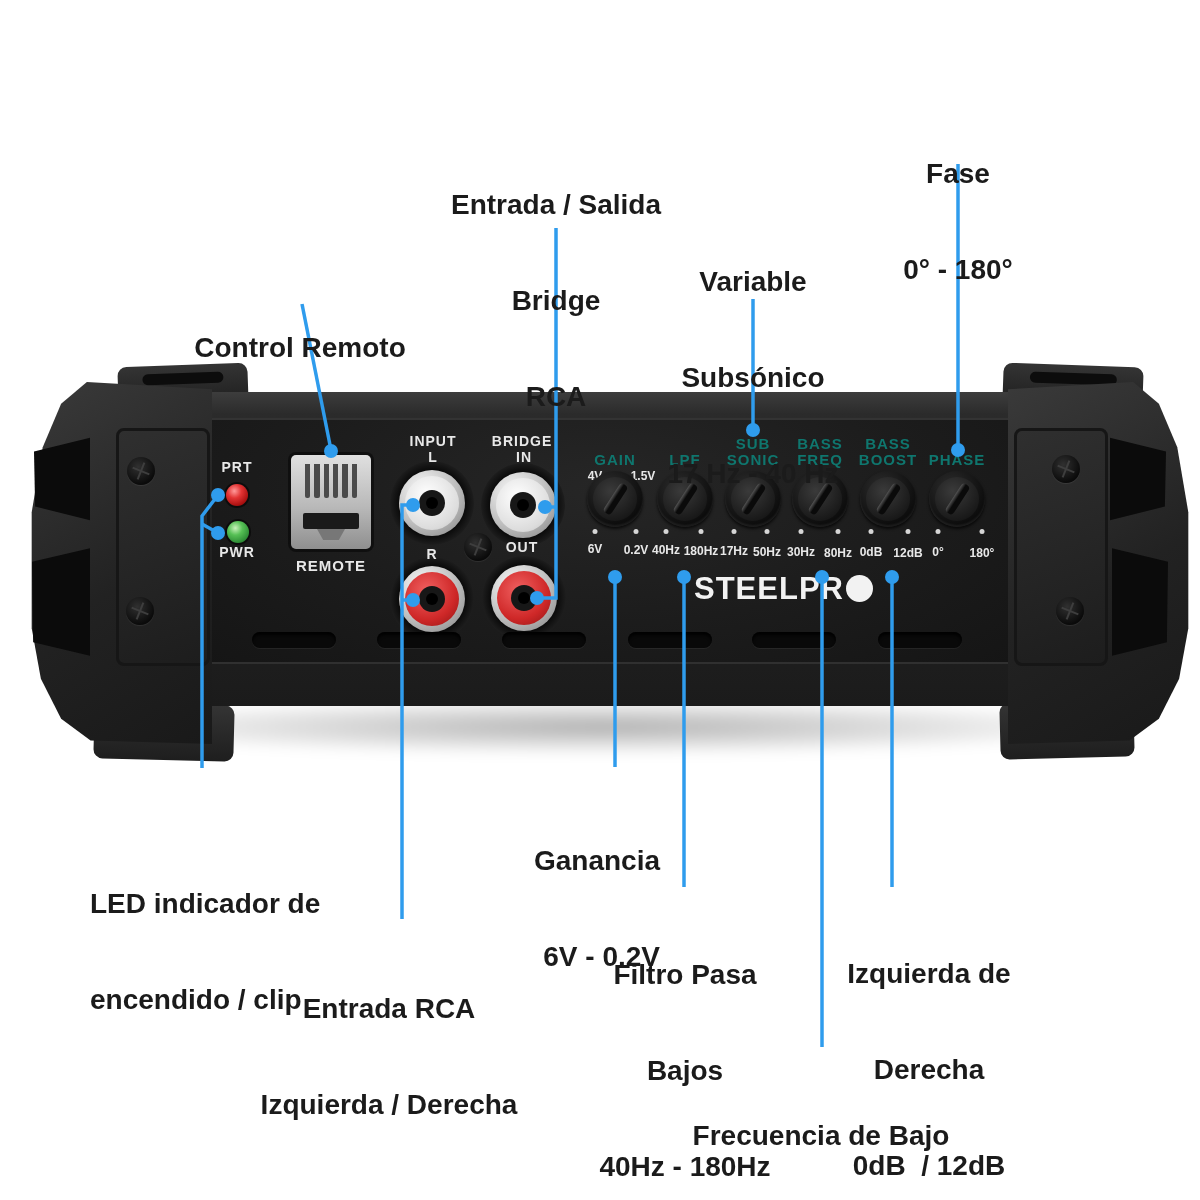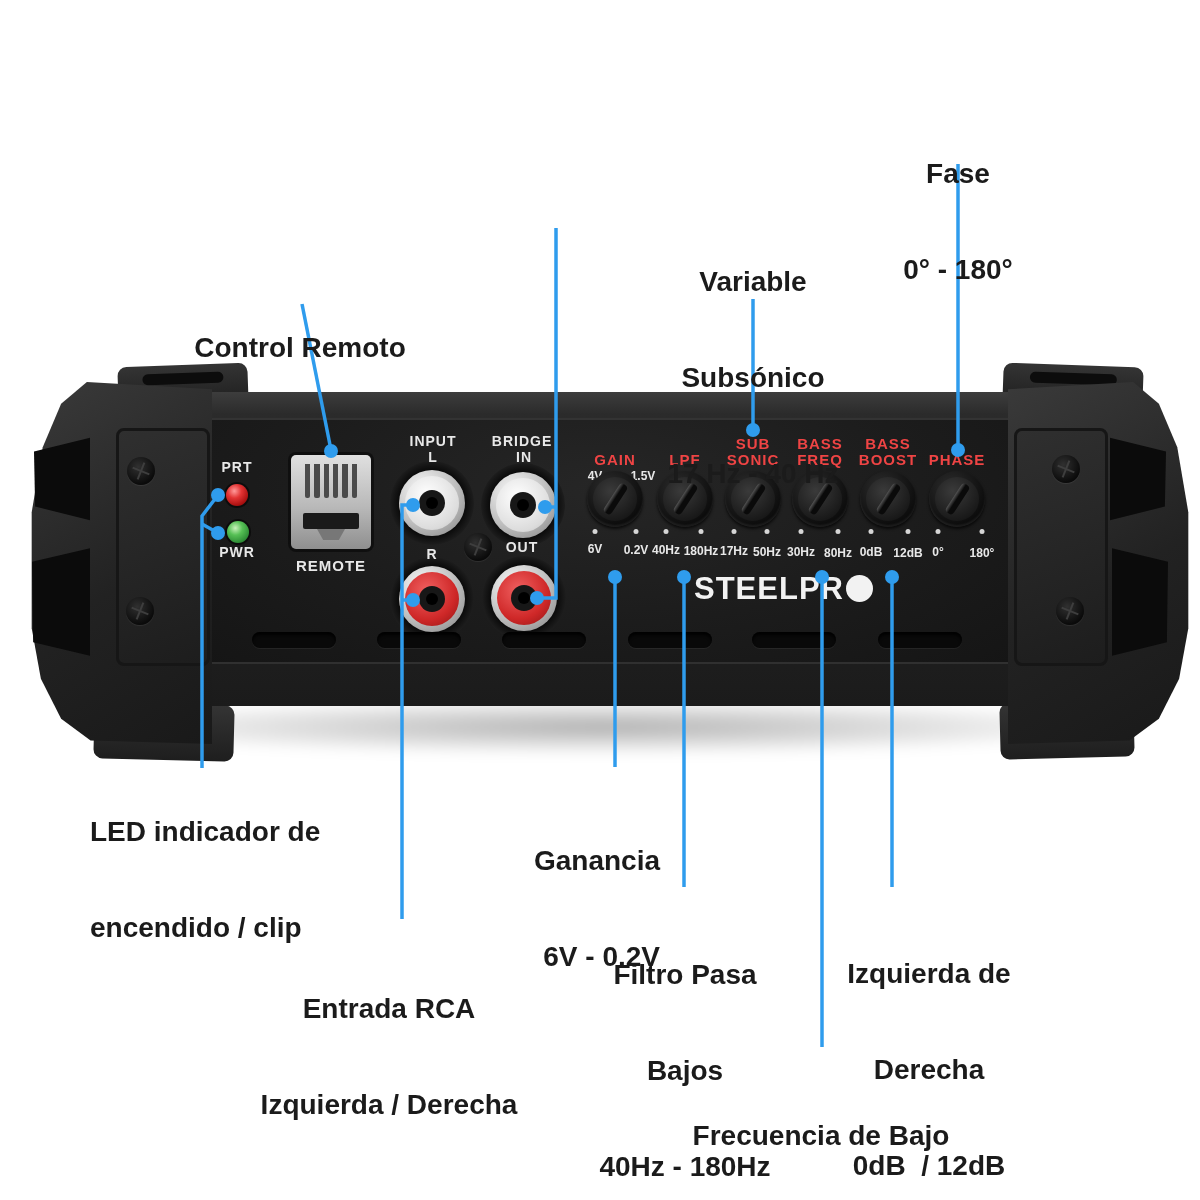--- a/index.html
+++ b/index.html
@@ -54,21 +54,21 @@
   .rca .hole{position:absolute;left:14px;top:14px;width:26px;height:26px;border-radius:50%;background:#171717;}
   .rca .pin{position:absolute;left:7px;top:7px;width:12px;height:12px;border-radius:50%;background:#000;}
   .screw{position:absolute;z-index:9;width:28px;height:28px;border-radius:50%;
       background:radial-gradient(circle at 40% 35%,#303030,#0a0a0a 72%);box-shadow:0 1px 1px rgba(255,255,255,.08);}
   .screw .x{position:absolute;left:0;top:0;width:100%;height:100%;transform:rotate(22deg);}
   .screw .x:before,.screw .x:after{content:"";position:absolute;background:#3e3e3e;}
   .screw .x:before{left:50%;top:5px;width:2px;height:18px;margin-left:-1px;}
   .screw .x:after{top:50%;left:5px;height:2px;width:18px;margin-top:-1px;}
   .knob-label{position:absolute;z-index:9;top:432px;width:90px;height:36px;display:flex;flex-direction:column;
       justify-content:flex-end;align-items:center;font-weight:bold;font-size:15px;line-height:16px;
-      color:#ef4444;letter-spacing:1px;}
+      color:#0f766e;letter-spacing:1px;}
   .knob{position:absolute;z-index:9;top:471px;width:56px;height:56px;border-radius:50%;
       background:radial-gradient(circle at 38% 30%,#2c2c2c,#0b0b0b 75%);box-shadow:0 2px 3px rgba(0,0,0,.7), inset 0 -2px 2px rgba(255,255,255,.07);}
   .knob .dial{position:absolute;left:6px;top:6px;width:44px;height:44px;border-radius:50%;
       background:radial-gradient(circle at 40% 32%,#3a3a3a,#161616 80%);}
   .knob .ind{position:absolute;left:50%;top:50%;width:9px;height:34px;margin:-17px 0 0 -4.5px;
       transform:rotate(33deg);background:linear-gradient(90deg,#555 0%,#0a0a0a 45%);border-radius:4px;}
   .tickdot{position:absolute;z-index:9;width:5px;height:5px;border-radius:50%;background:#d6d6d6;top:529px;transform:translateX(-50%);}
   .logo{position:absolute;z-index:9;left:694px;top:573px;display:flex;align-items:center;}
   .logo .txt{font-weight:bold;font-size:31px;line-height:31px;color:#f2f2f2;letter-spacing:1px;}
   .logo .dot{width:27px;height:27px;border-radius:50%;background:#f2f2f2;margin-left:2px;}
@@ -306,30 +306,35 @@
       <circle cx="615" cy="577" r="7"></circle>
       <circle cx="684" cy="577" r="7"></circle>
       <circle cx="822" cy="577" r="7"></circle>
       <circle cx="892" cy="577" r="7"></circle>
     </g>
   </svg>
 
   <div class="lbl" style="left:300px;top:268px;z-index:21;">
     <div>Control Remoto</div>
   </div>
+  <div class="lbl" style="left:556px;top:125px;z-index:21;">
+    <div>Entrada / Salida</div>
+    <div>Bridge</div>
+    <div>RCA</div>
+  </div>
   <div class="lbl" style="left:753px;top:202px;z-index:21;">
     <div>Variable</div>
     <div>Subsónico</div>
     <div>17 Hz - 40 Hz</div>
   </div>
   <div class="lbl" style="left:958px;top:94px;z-index:21;">
     <div>Fase</div>
     <div>0° - 180°</div>
   </div>
-  <div class="lbl left" style="left:90px;top:752px;z-index:21;">
+  <div class="lbl left" style="left:90px;top:824px;z-index:21;">
     <div>LED indicador de</div>
     <div>encendido / clip</div>
   </div>
   <div class="lbl" style="left:389px;top:929px;z-index:21;">
     <div>Entrada RCA</div>
     <div>Izquierda / Derecha</div>
   </div>
   <div class="lbl" style="left:597px;top:781px;z-index:21;text-align:right;">
     <div>Ganancia</div>
     <div>6V - 0.2V</div>

